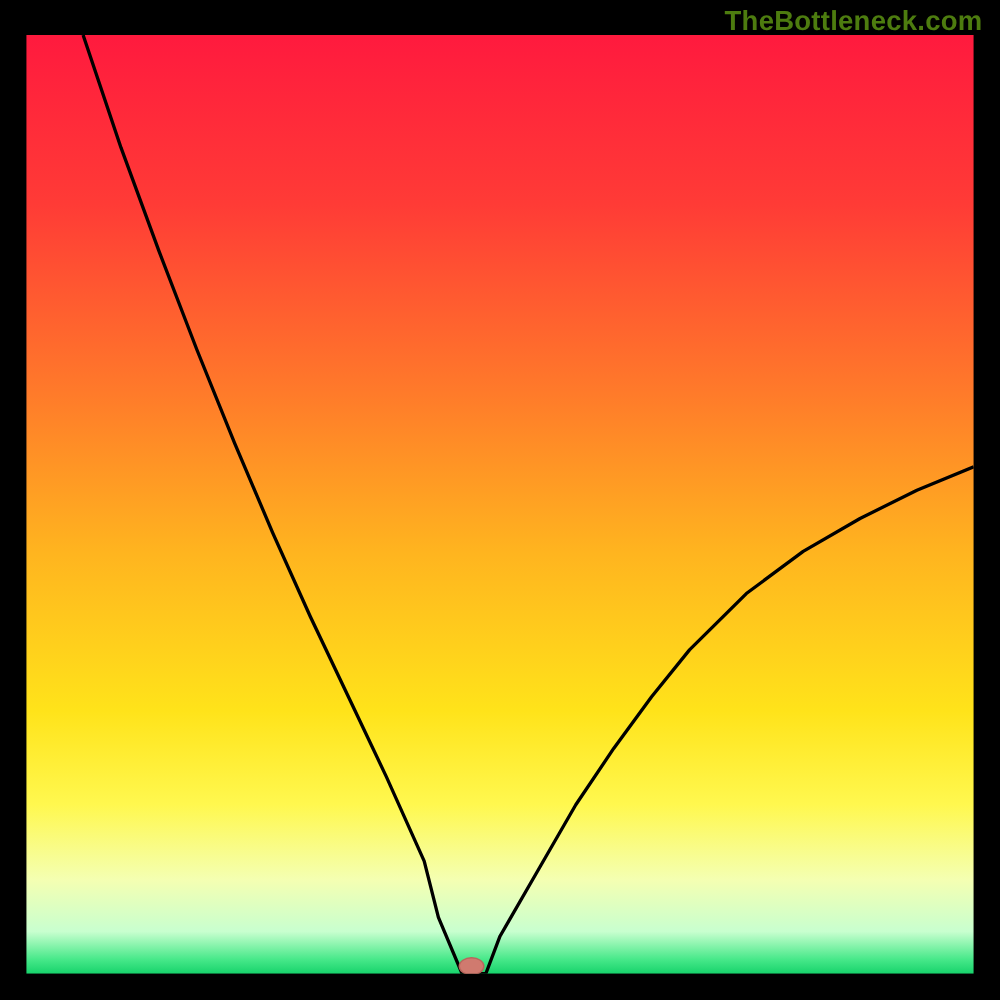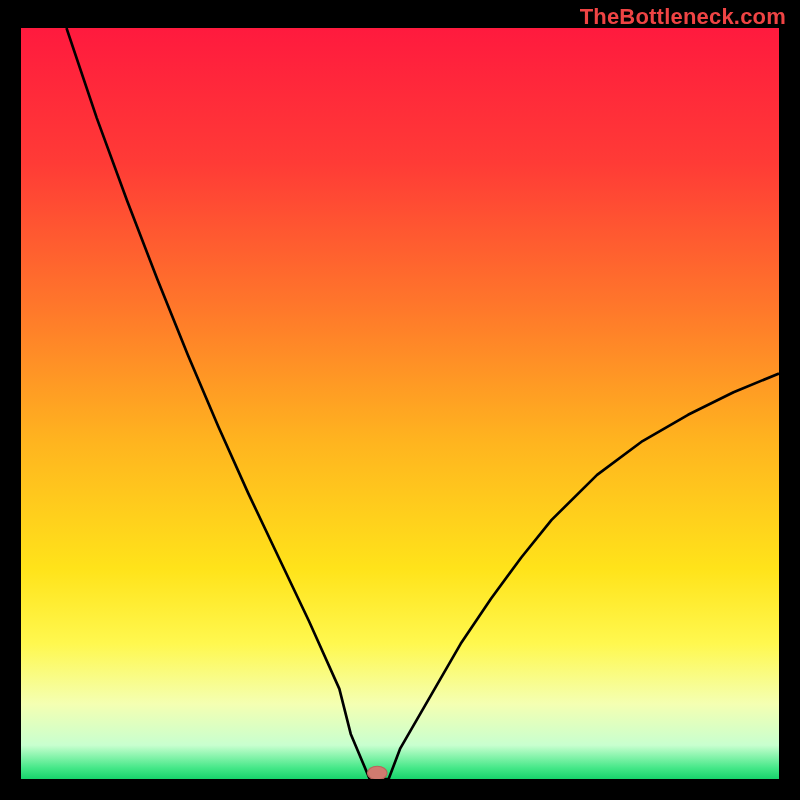--- a/index.html
+++ b/index.html
@@ -14,21 +14,21 @@
   .frame {
     position: relative;
     width: 800px;
     height: 800px;
     background: #000;
   }
   .watermark {
     position: absolute;
     top: 4px;
     right: 14px;
-    color: #ef4444;
+    color: #4d7c0f;
     font-size: 22px;
     font-weight: 600;
     letter-spacing: 0.2px;
     user-select: none;
   }
   .plot {
     position: absolute;
     left: 21px;
     top: 28px;
     width: 758px;

